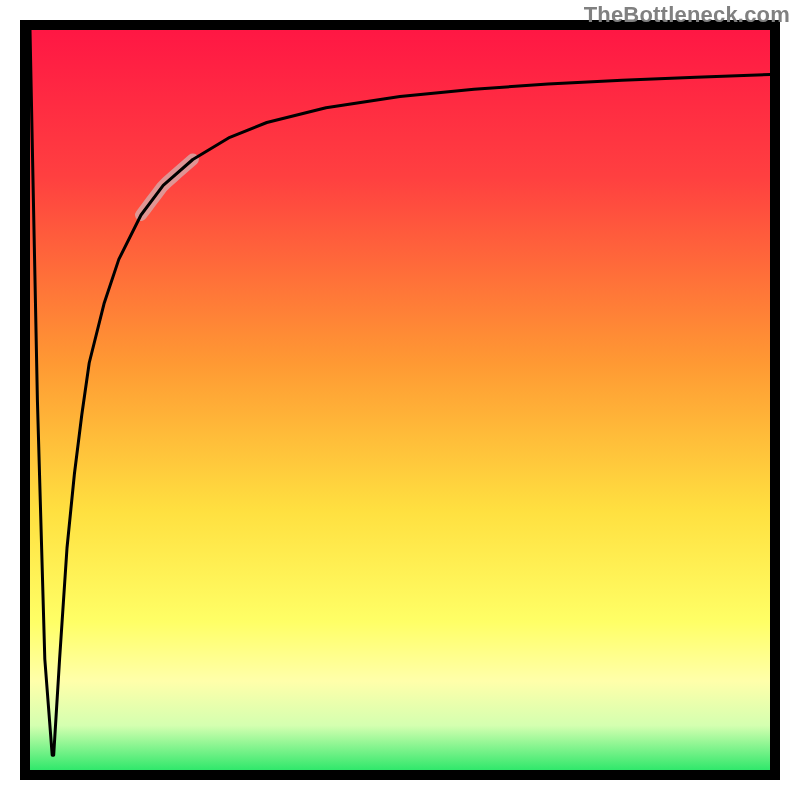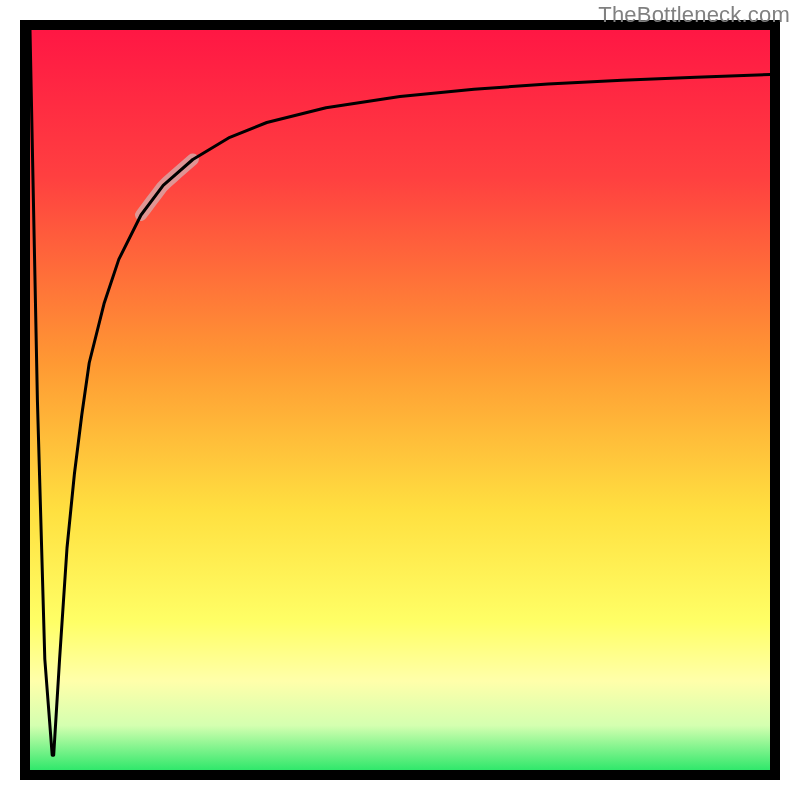--- a/index.html
+++ b/index.html
@@ -14,21 +14,21 @@
     position: relative;
     width: 800px;
     height: 800px;
   }
   #watermark {
     position: absolute;
     top: 2px;
     right: 10px;
     color: #808080;
     font-size: 22px;
-    font-weight: normal;
+    font-weight: bold;
     z-index: 3;
     letter-spacing: 0.2px;
   }
   svg {
     position: absolute;
     top: 0;
     left: 0;
   }
 </style>
 </head>

